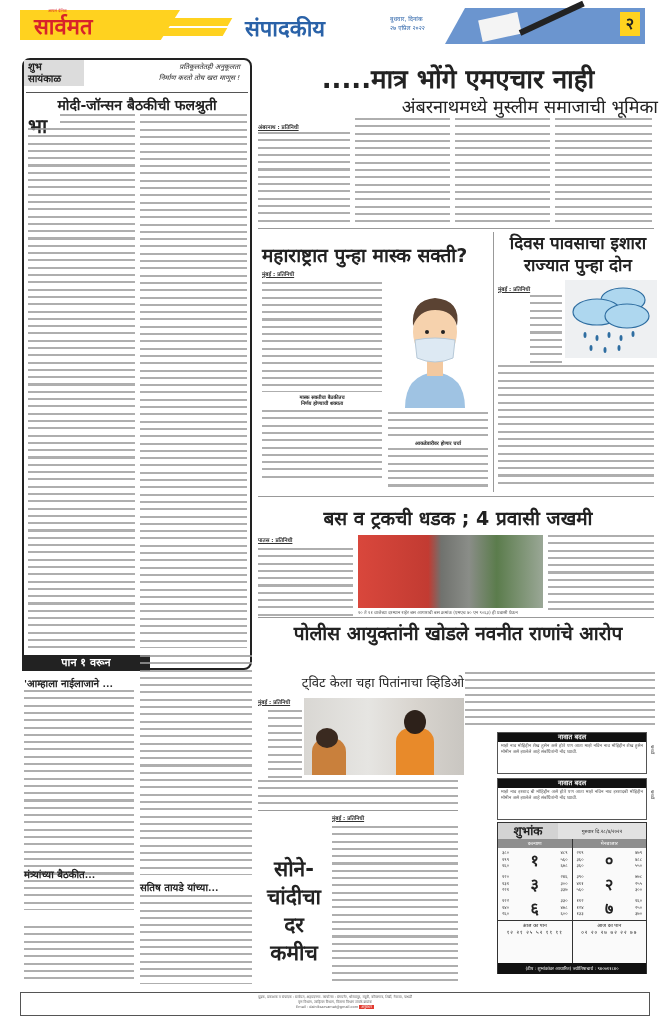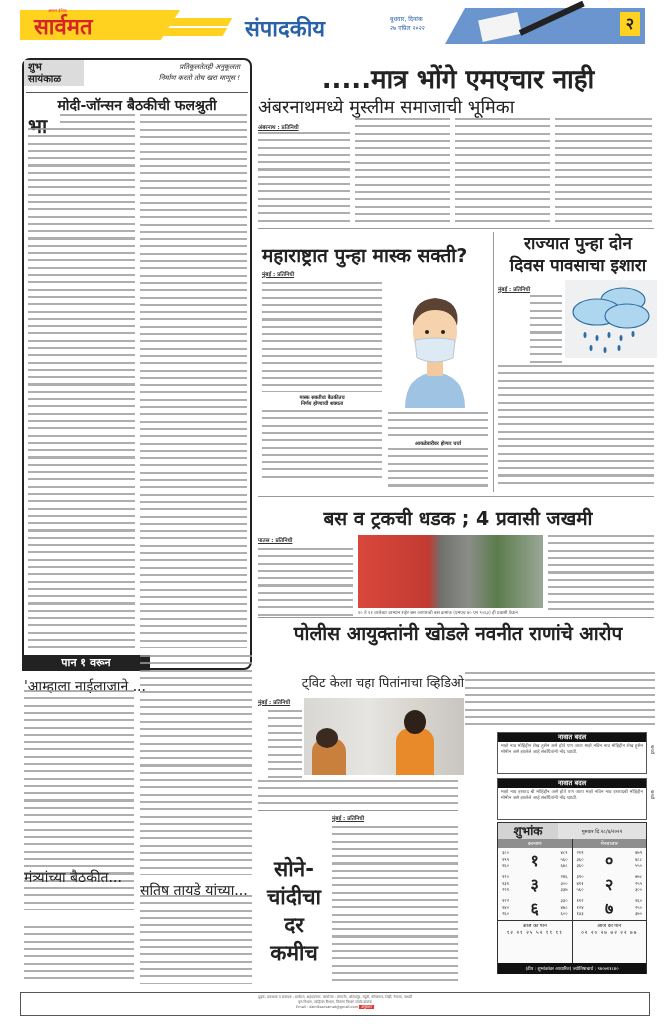--- a/index.html
+++ b/index.html
@@ -18,21 +18,21 @@
   .paper { left: 480px; top: 16px; width: 40px; height: 22px; background: #f4f4f4; transform: rotate(-12deg); }
 
   .quote-box { left: 22px; top: 58px; width: 230px; height: 612px; border: 2px solid #222; border-radius: 8px; }
   .shubh { left: 24px; top: 60px; width: 60px; height: 26px; background: #dcdcdc; font-size: 10px; font-weight: bold; line-height: 12px; padding: 1px 4px; }
   .quote-text { left: 90px; top: 62px; width: 150px; font-size: 7px; text-align: right; line-height: 11px; font-style: italic; }
   .left-head { left: 26px; top: 92px; width: 222px; font-family: "DejaVu Serif", serif; font-weight: bold; font-size: 14px; text-align: center; border-top: 1px solid #555; padding-top: 2px; }
   .body-text { font-size: 5px; line-height: 7.3px; color: #555; text-align: justify; overflow: hidden; }
   .fill-lines { background: repeating-linear-gradient(to bottom, #9a9a9a 0px, #9a9a9a 2px, transparent 2px, transparent 7.3px); opacity: 0.8; }
 
   .main-head { left: 258px; top: 60px; width: 400px; font-family: "DejaVu Sans", sans-serif; font-weight: bold; font-size: 26px; text-align: center; color: #222; }
-  .sub-head { left: 258px; top: 94px; width: 400px; font-family: "DejaVu Serif", serif; font-size: 18px; text-align: left; color: #222; }
+  .sub-head { left: 258px; top: 94px; width: 400px; font-family: "DejaVu Serif", serif; font-size: 18px; text-align: right; color: #222; }
   .byline { font-size: 5.5px; font-weight: bold; text-decoration: underline; color: #333; }
   .rule { background: #999; height: 1px; }
   .vrule { background: #999; width: 1px; }
 
   .mask-head { left: 262px; top: 242px; width: 220px; font-weight: bold; font-size: 19px; color: #222; font-family: "DejaVu Sans", sans-serif; }
   .rain-head { left: 498px; top: 232px; width: 160px; font-weight: bold; font-size: 17px; text-align: center; line-height: 22px; color: #222; }
   .mask-img { left: 395px; top: 280px; width: 80px; height: 128px; }
   .cloud-img { left: 565px; top: 280px; width: 92px; height: 78px; background: #eef0f2; }
 
   .bus-head { left: 258px; top: 505px; width: 400px; font-weight: bold; font-size: 19px; text-align: center; color: #222; }
@@ -57,21 +57,21 @@
   .sh-group { display: flex; align-items: center; justify-content: space-between; padding: 2px 4px; height: 24px; }
   .sh-sides { font-size: 4.5px; line-height: 6.5px; color: #333; }
   .sh-main { font-size: 16px; font-weight: bold; color: #222; }
   .sh-ank-label { font-size: 5px; text-align: center; border-top: 1px solid #333; height: 8px; line-height: 8px; }
   .sh-ank-vals { font-size: 5px; text-align: center; letter-spacing: 1px; height: 8px; line-height: 8px; }
   .sh-foot { background: #111; color: #fff; font-size: 4.5px; text-align: center; height: 11px; line-height: 11px; }
 
   .gold-head { left: 258px; top: 855px; width: 72px; font-weight: bold; font-size: 21px; text-align: center; line-height: 28px; color: #222; }
 
   .paan-label { left: 22px; top: 655px; width: 128px; height: 16px; background: #222; color: #fff; font-weight: bold; font-size: 11px; text-align: center; line-height: 16px; }
-  .subhead-sm { font-family: "DejaVu Serif", serif; font-weight: normal; font-size: 14px; color: #222; }
+  .subhead-sm { font-family: "DejaVu Serif", serif; font-weight: bold; font-size: 10px; color: #222; }
 
   .footer { left: 20px; top: 992px; width: 630px; height: 24px; border: 1px solid #555; font-size: 3.5px; color: #555; line-height: 5px; padding: 2px 8px; text-align: center; }
   .footer .red { background: #e23a2f; color: #fff; padding: 0 2px; }
 </style>
 </head>
 <body>
 
 <div class="abs logo-band"></div>
 <div class="abs stripe1"></div>
 <div class="abs stripe2"></div>
@@ -136,22 +136,22 @@
   <circle cx="32" cy="52" r="2" fill="#222"></circle>
   <circle cx="48" cy="52" r="2" fill="#222"></circle>
   <path d="M20 60 Q40 56 60 60 L58 78 Q40 86 22 78 Z" fill="#dde9f3" stroke="#b7c9d8"></path>
 </svg>
 <div class="abs fill-lines" style="left:388px;top:412px;width:100px;height:24px;"></div>
 <div class="abs" style="left:388px;top:440px;width:100px;font-size:5px;font-weight:bold;text-align:center;">आकडेवारीवर होणार चर्चा</div>
 <div class="abs fill-lines" style="left:388px;top:448px;width:100px;height:42px;"></div>
 <div class="abs vrule" style="left:493px;top:232px;height:260px;"></div>
 
 <div class="abs rain-head">
+  <div>दिवस पावसाचा इशारा</div>
   <div>राज्यात पुन्हा दोन</div>
-  <div>दिवस पावसाचा इशारा</div>
 </div>
 <div class="abs byline" style="left:498px;top:285px;">मुंबई : प्रतिनिधी</div>
 <svg class="abs cloud-img" viewBox="0 0 92 78">
   <g fill="#aed7ef" stroke="#2f6ea1" stroke-width="1.2">
     <ellipse cx="58" cy="20" rx="22" ry="12"></ellipse>
     <ellipse cx="32" cy="32" rx="24" ry="13"></ellipse>
     <ellipse cx="62" cy="36" rx="22" ry="12"></ellipse>
   </g>
   <g fill="#2f6ea1">
     <ellipse cx="20" cy="55" rx="1.5" ry="3"></ellipse>

